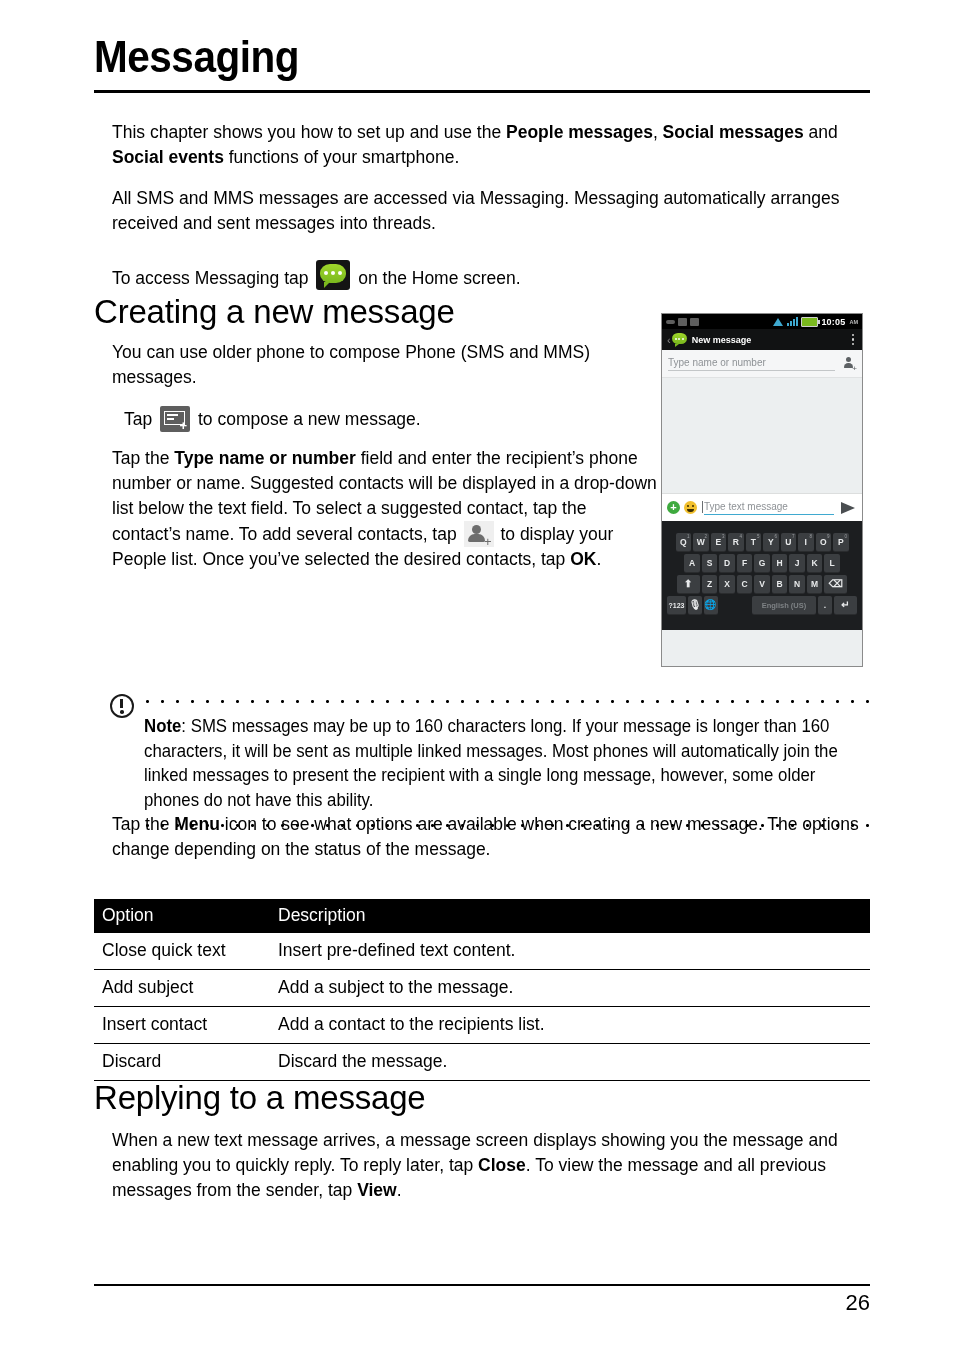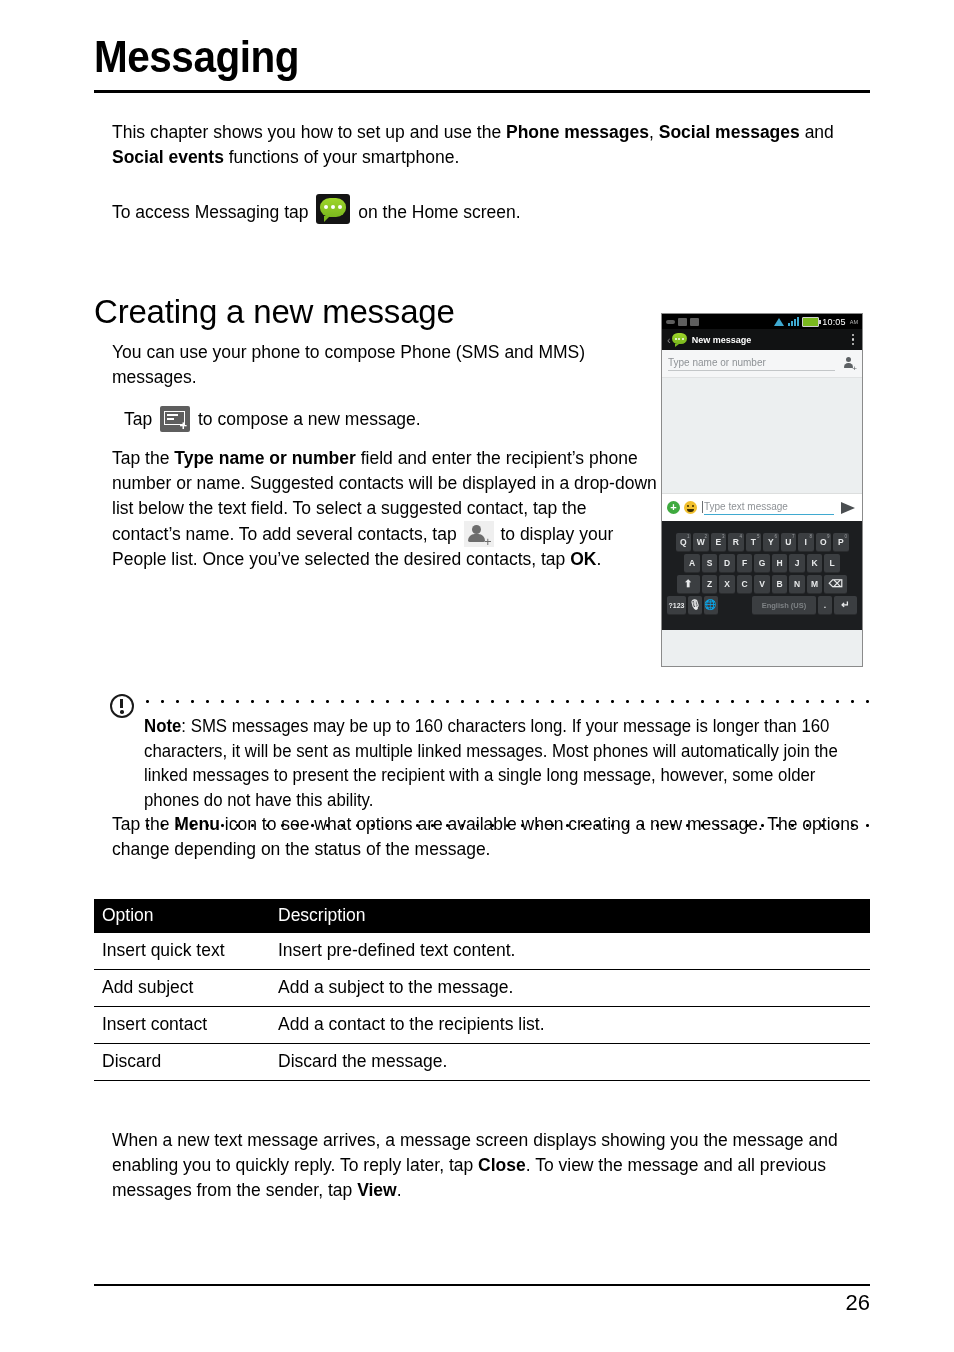--- a/index.html
+++ b/index.html
@@ -284,20 +284,21 @@
     overflow: hidden;
     font-size: 8px;
   }
   .ph-status {
     position: relative;
     height: 15px;
     background: #000;
     display: flex;
     align-items: center;
     padding: 0 4px;
+    font-weight: bold;
   }
   .ph-status .left-ic {
     display: flex;
     gap: 3px;
     align-items: center;
   }
   .ph-status .sic {
     width: 9px; height: 8px;
     background: #5e5e5e;
     border-radius: 1px;
@@ -589,34 +590,35 @@
 </style>
 </head>
 <body>
 
 <div class="page">
 
   <div class="chapter-title">Messaging</div>
   <div class="title-rule"></div>
 
   <div class="body-col" style="top:120px;">
-    <p class="para"><span>This chapter shows you how to set up and use the </span><b>Phone messages</b><span>, </span><b>Social messages</b><span> and </span><b>Social events</b><span> functions of your smartphone.</span></p>
-
+    <p class="para"><span>This chapter shows you how to set up and use the </span><b>People messages</b><span>, </span><b>Social messages</b><span> and </span><b>Social events</b><span> functions of your smartphone.</span></p>
+
+    <p class="para" style="margin-top:16px;">All SMS and MMS messages are accessed via Messaging. Messaging automatically arranges received and sent messages into threads.</p>
 
     <p class="para" style="margin-top:24px;"><span>To access Messaging tap </span><span class="ico ico-msg-tile"><span class="bubble"></span><span class="dots">
             <i></i>
             <i></i>
             <i></i>
           </span></span><span> on the Home screen.</span></p>
   </div>
 
   <div class="section-heading" style="top:292px;">Creating a new message</div>
 
   <div class="body-col narrow" style="top:340px;">
-    <p class="para">You can use your phone to compose Phone (SMS and MMS) messages.</p>
+    <p class="para">You can use older phone to compose Phone (SMS and MMS) messages.</p>
 
     <p class="para" style="margin-top:16px;margin-left:12px;"><span>Tap </span><span class="ico ico-compose"><span class="sheet"></span><span class="plus">+</span></span><span> to compose a new message.</span></p>
 
     <p class="para" style="margin-top:10px;"><span>Tap the </span><b>Type name or number</b><span> field and enter the recipient’s phone number or name. Suggested contacts will be displayed in a drop-down list below the text field. To select a suggested contact, tap the contact’s name. To add several contacts, tap </span><span class="ico ico-personadd"><span class="head"></span><span class="body"></span><span class="plus">+</span></span><span> to display your People list. Once you’ve selected the desired contacts, tap </span><b>OK</b><span>.</span></p>
 
   </div>
 
   <div class="phone">
 
     <div class="ph-status">
@@ -742,38 +744,39 @@
 
   <table class="opt-table" style="top:899px;">
     <thead>
       <tr>
         <th class="c1">Option</th>
         <th>Description</th>
       </tr>
     </thead>
     <tbody id="opt-body">
         <tr>
-          <td>Insert quick text</td>
+          <td>Close quick text</td>
           <td>Insert pre-defined text content.</td>
         </tr>
         <tr>
           <td>Add subject</td>
           <td>Add a subject to the message.</td>
         </tr>
         <tr>
           <td>Insert contact</td>
           <td>Add a contact to the recipients list.</td>
         </tr>
         <tr>
           <td>Discard</td>
           <td>Discard the message.</td>
         </tr>
       </tbody>
   </table>
 
+  <div class="section-heading" style="top:1078px;">Replying to a message</div>
 
   <div class="body-col" style="top:1128px; width:760px;">
     <p class="para"><span>When a new text message arrives, a message screen displays showing you the message and enabling you to quickly reply. To reply later, tap </span><b>Close</b><span>. To view the message and all previous messages from the sender, tap </span><b>View</b><span>.</span></p>
   </div>
 
   <div class="footer-rule"></div>
   <div class="page-number">26</div>
 
 </div>
 

